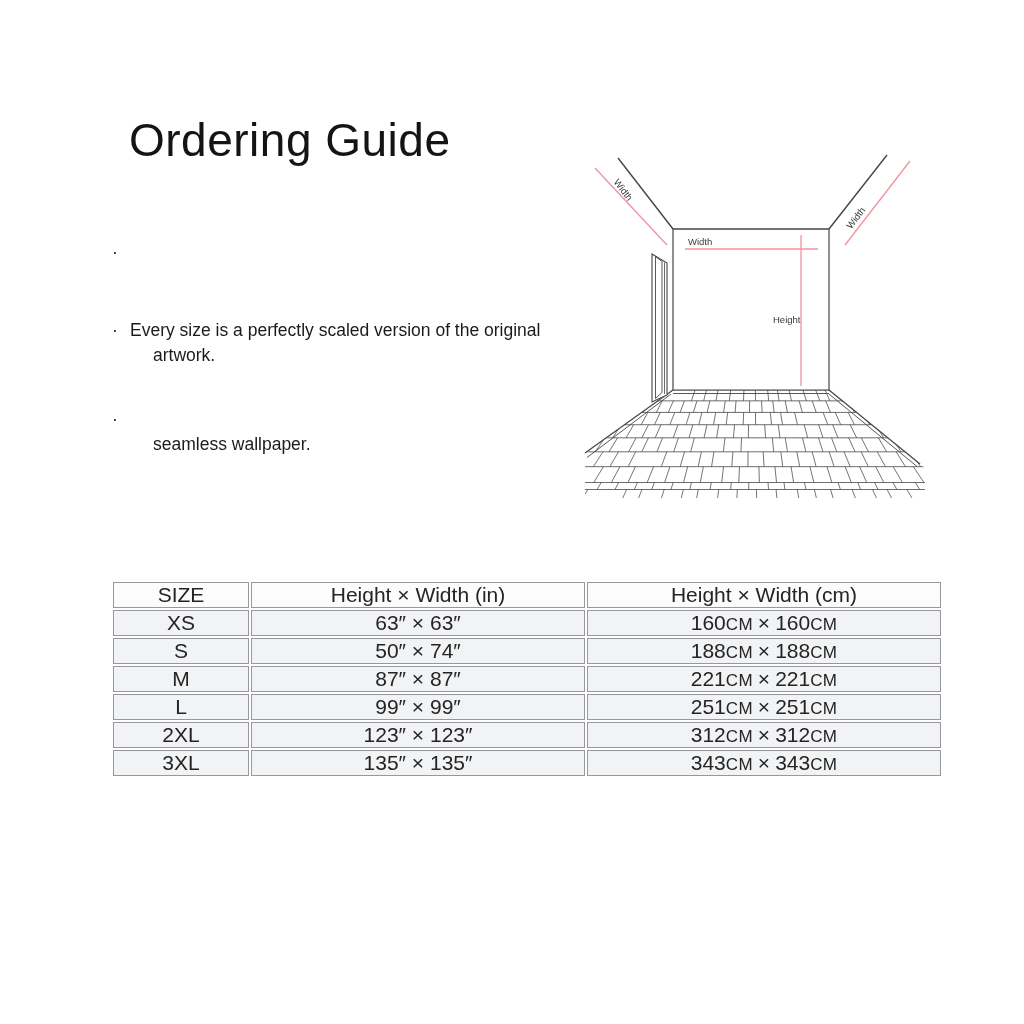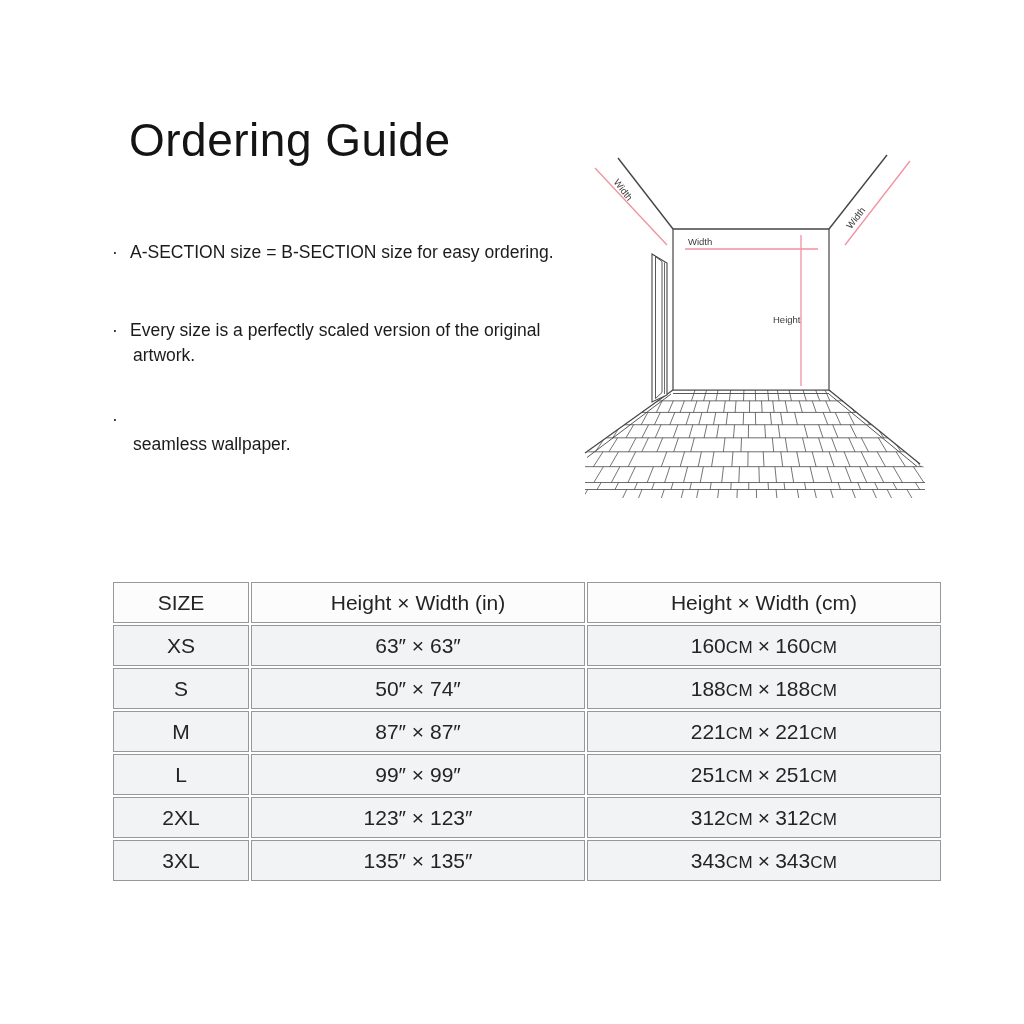--- a/index.html
+++ b/index.html
@@ -12,52 +12,49 @@
     position: absolute; left: 129px; top: 113px;
     font-size: 46px; font-weight: 400; letter-spacing: 0.5px; color: #141414;
   }
 
   .bullets { position: absolute; left: 112px; top: 240px; width: 478px; }
   .bullet { display: flex; align-items: flex-start; }
   .bullet-1 { margin-bottom: 53px; }
   .bullet-2 { margin-bottom: 39px; }
   .dot { width: 18px; flex: 0 0 18px; font-size: 17.5px; line-height: 25px; color: #222; text-align: left; }
   .btext { font-size: 17.5px; line-height: 25px; color: #1b1b1b; }
-  .btext .line2 { padding-left: 3px; }
+  .btext .line2 { padding-left: 3px; margin-left: 20px; }
 
   .diagram { position: absolute; left: 575px; top: 128px; width: 380px; height: 380px; }
   .diagram svg { display: block; width: 380px; height: 380px; }
   .diagram text { font-family: "Liberation Sans", sans-serif; font-size: 9.5px; fill: #3a3a3a; }
 
   table.sizes {
     position: absolute; left: 111px; top: 580px; width: 826px;
     border-collapse: separate; border-spacing: 2px; table-layout: fixed;
   }
   table.sizes th, table.sizes td {
-    border: 1px solid #97989b; height: 41px; text-align: center; vertical-align: middle;
+    border: 1px solid #97989b; height: 26px; text-align: center; vertical-align: middle;
     font-weight: 400; font-size: 21px; color: #242424; overflow: hidden; white-space: nowrap;
   }
   table.sizes th { background: #fcfcfd; }
   table.sizes td { background: #f2f3f5; }
   .unit { font-size: 17px; letter-spacing: 0.3px; }
   .times { margin: 0 5px; }
 </style>
 </head>
 <body>
 
 <div class="page">
 
   <h1 class="title">Ordering Guide</h1>
 
   <div class="bullets">
     <div class="bullet bullet-1">
       <span class="dot">·</span>
-      <span class="btext">
-        <span class="line1">A-SECTION size = B-SECTION size for easy ordering.</span>
-      </span>
     </div>
     <div class="bullet bullet-2">
       <span class="dot">·</span>
       <span class="btext">
         <span class="line1">Every size is a perfectly scaled version of the original</span><br>
         <span class="line2">artwork.</span>
       </span>
     </div>
     <div class="bullet bullet-3">
       <span class="dot">·</span>

